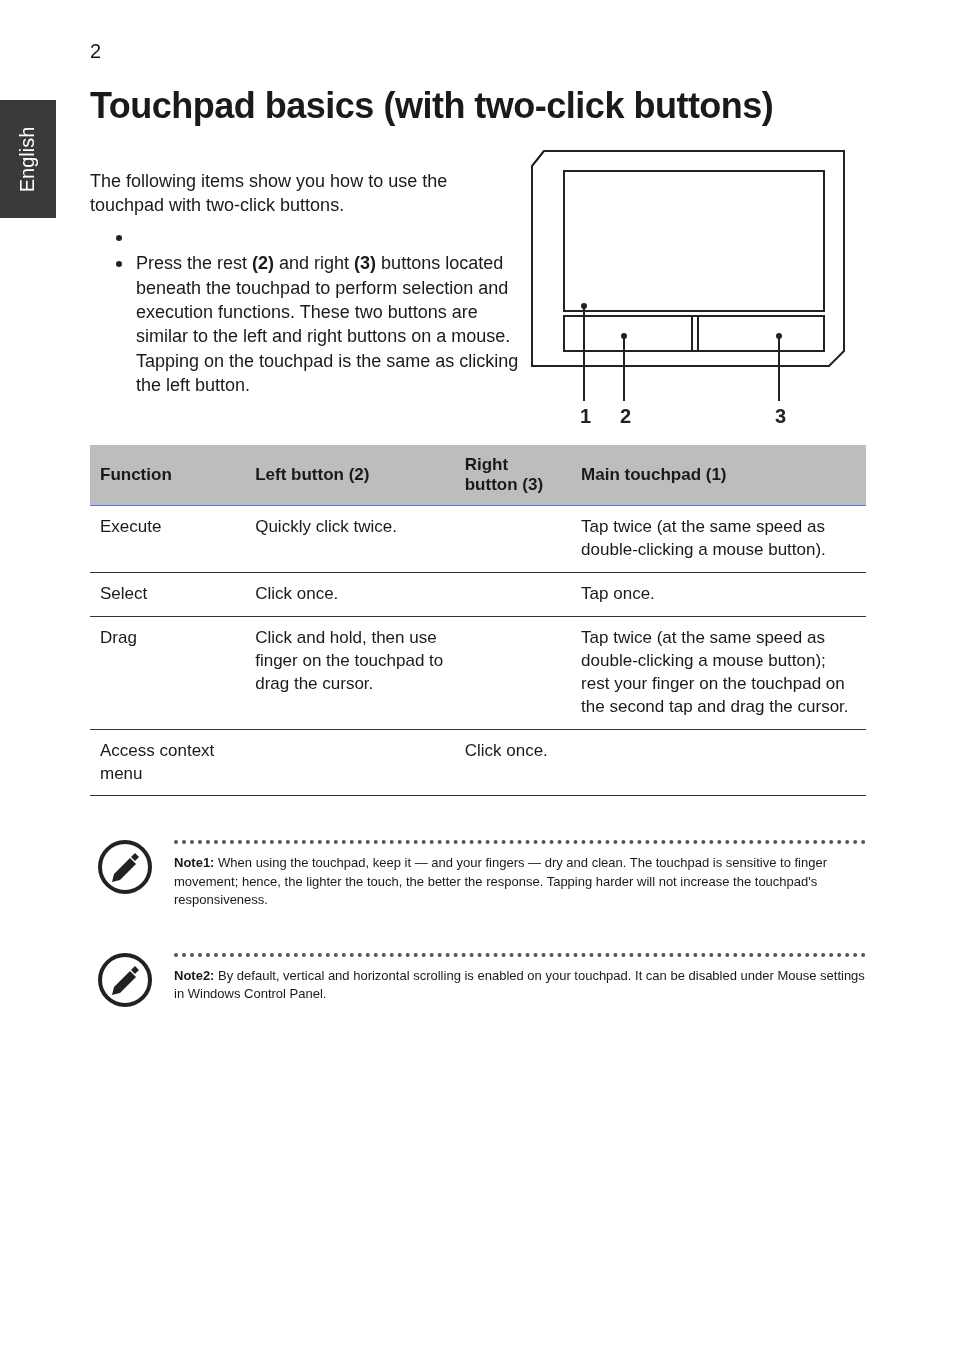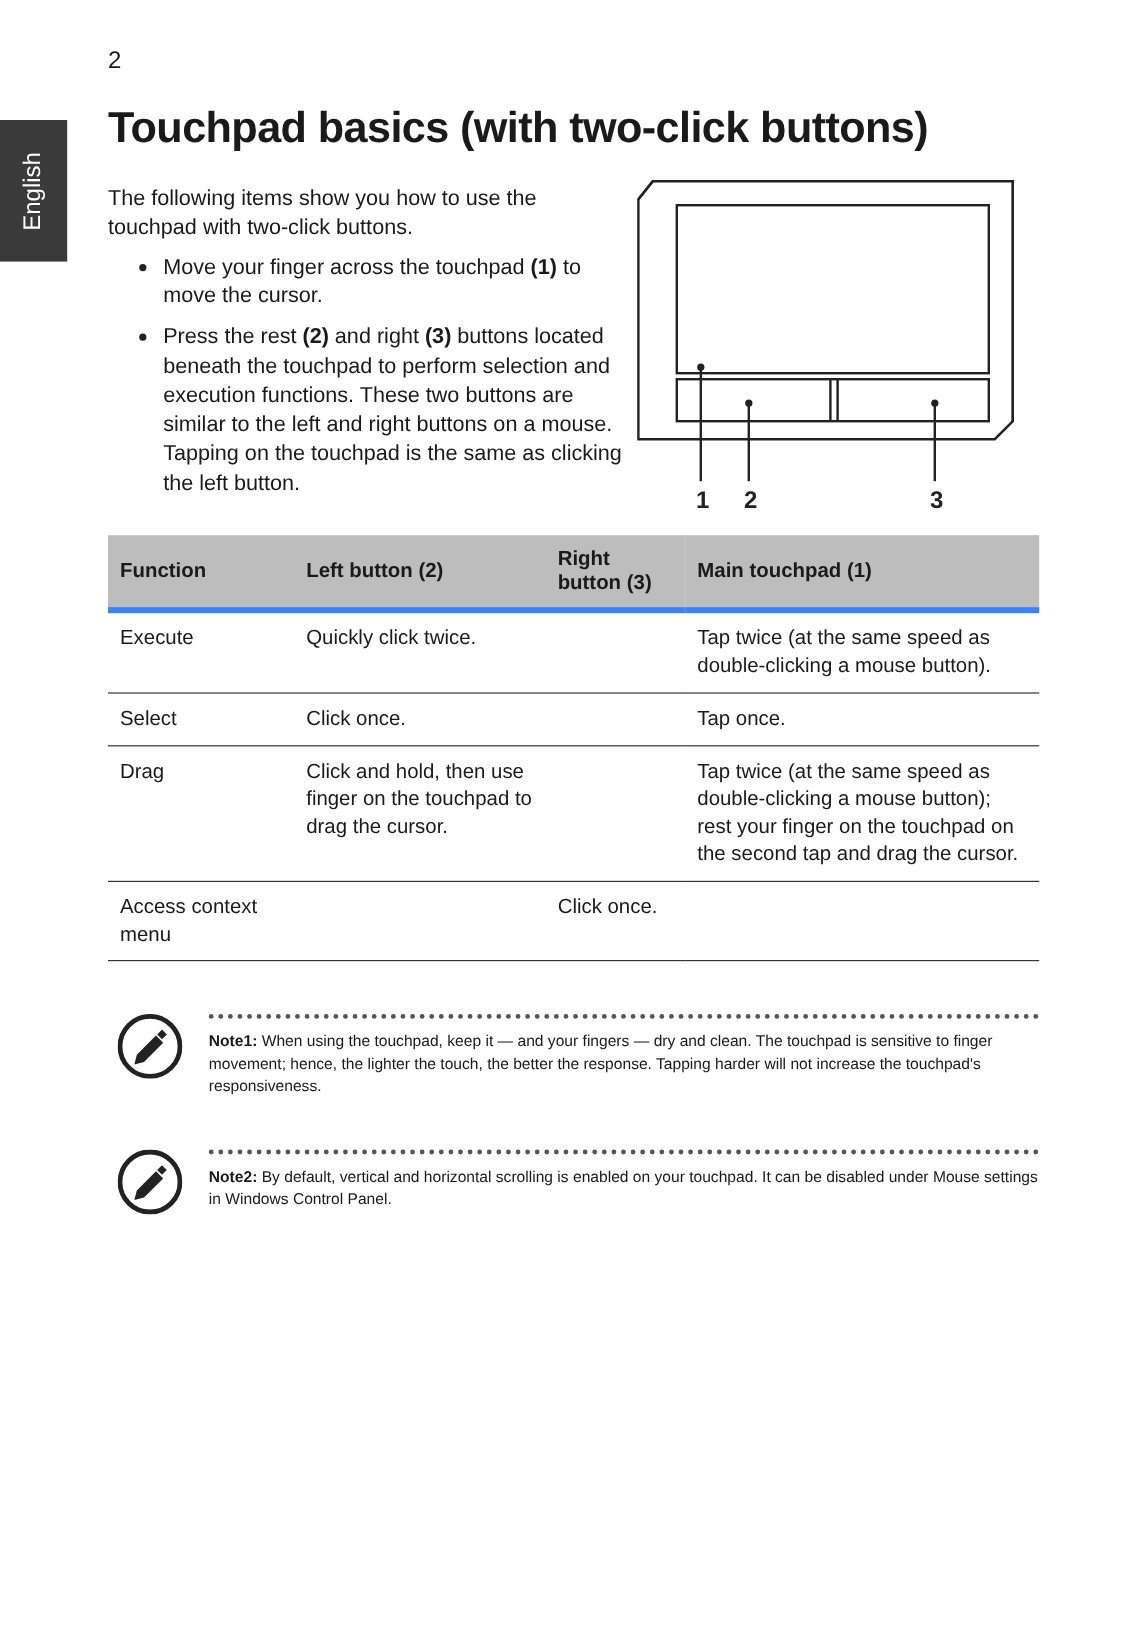--- a/index.html
+++ b/index.html
@@ -89,21 +89,21 @@
     padding: 10px 10px;
     font-size: 17px;
   }
   table.func td {
     padding: 10px 10px;
     vertical-align: top;
     border-bottom: 1px solid #333;
     line-height:1.35;
   }
   table.func tbody tr:first-child td {
-    border-top: 5px solid #3b82f6;
+    border-top: 1px solid #3b82f6;
   }
   .note-block {
     display:flex;
     gap: 22px;
     align-items:flex-start;
     margin-top: 44px;
   }
   .note-icon {
     width:54px; height:54px; flex-shrink:0;
     margin-left: 8px;
@@ -137,23 +137,20 @@
   <h1>Touchpad basics (with two-click buttons)</h1>
 
   <div class="two-col">
     <div>
       <p class="intro">The following items show you how to use the touchpad with two-click buttons.</p>
 
       <div class="bullets">
 
         <div class="bullet">
           <div class="dot"></div>
-          <p>
-            <span>Move your finger across the touchpad </span><span class="bold">(1)</span><span> to move the cursor.</span>
-          </p>
         </div>
 
         <div class="bullet">
           <div class="dot"></div>
           <p>
             <span>Press the rest </span><span class="bold">(2)</span><span> and right </span><span class="bold">(3)</span><span> buttons located beneath the touchpad to perform selection and execution functions. These two buttons are similar to the left and right buttons on a mouse. Tapping on the touchpad is the same as clicking the left button.</span>
           </p>
         </div>
 
       </div>

